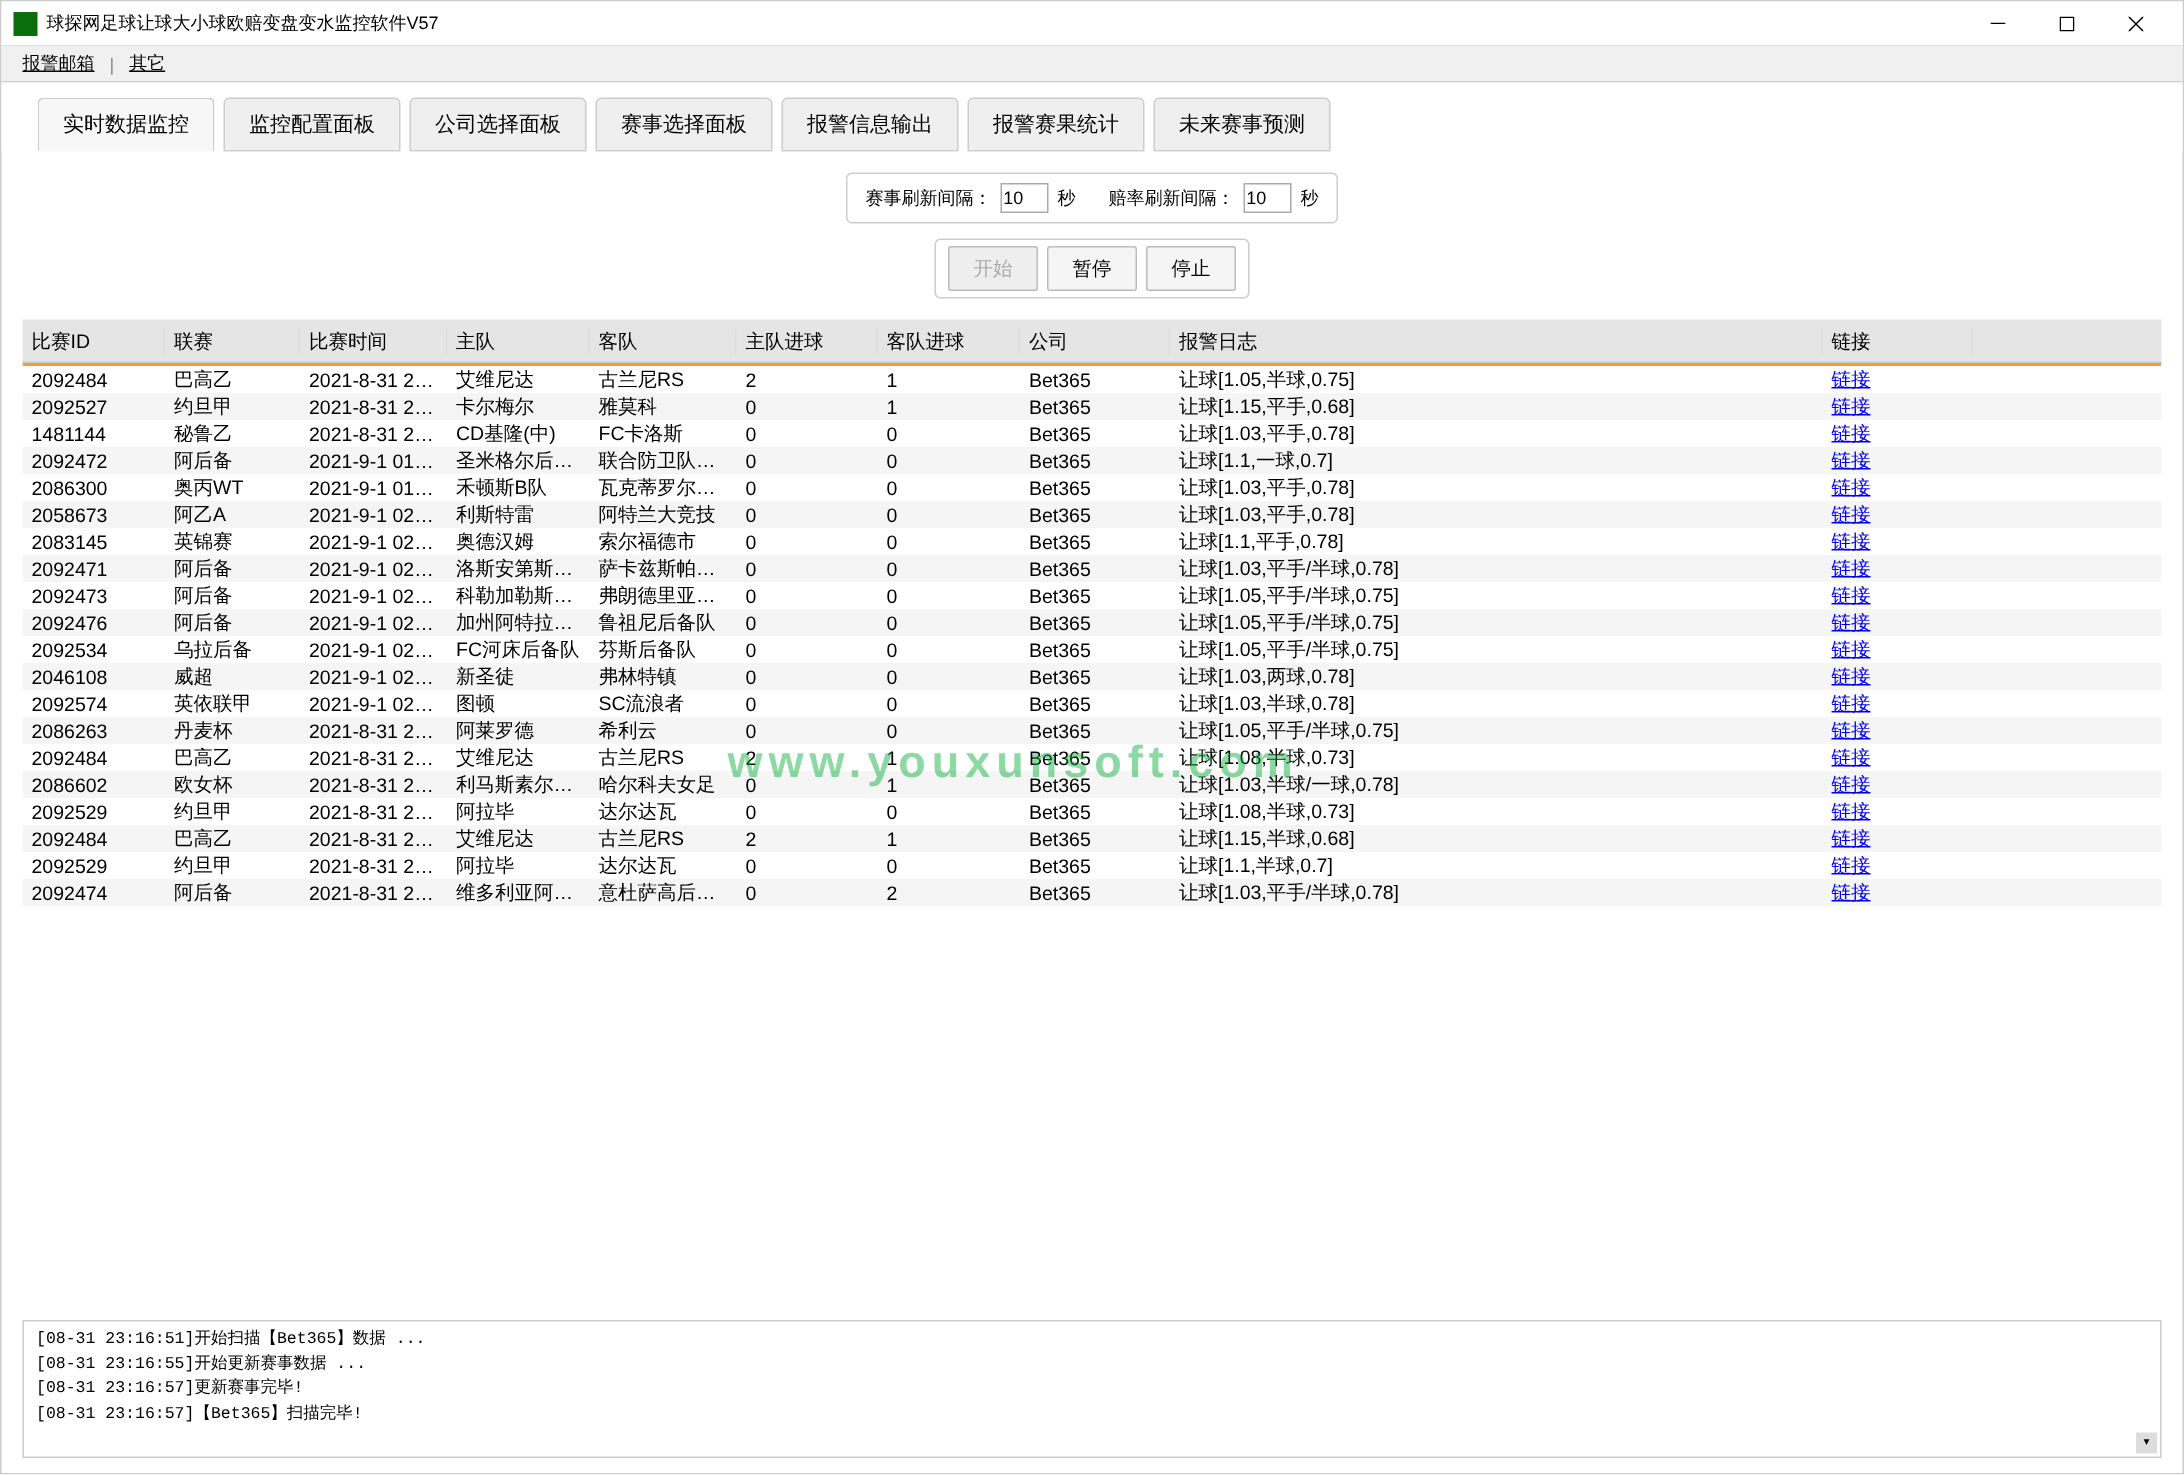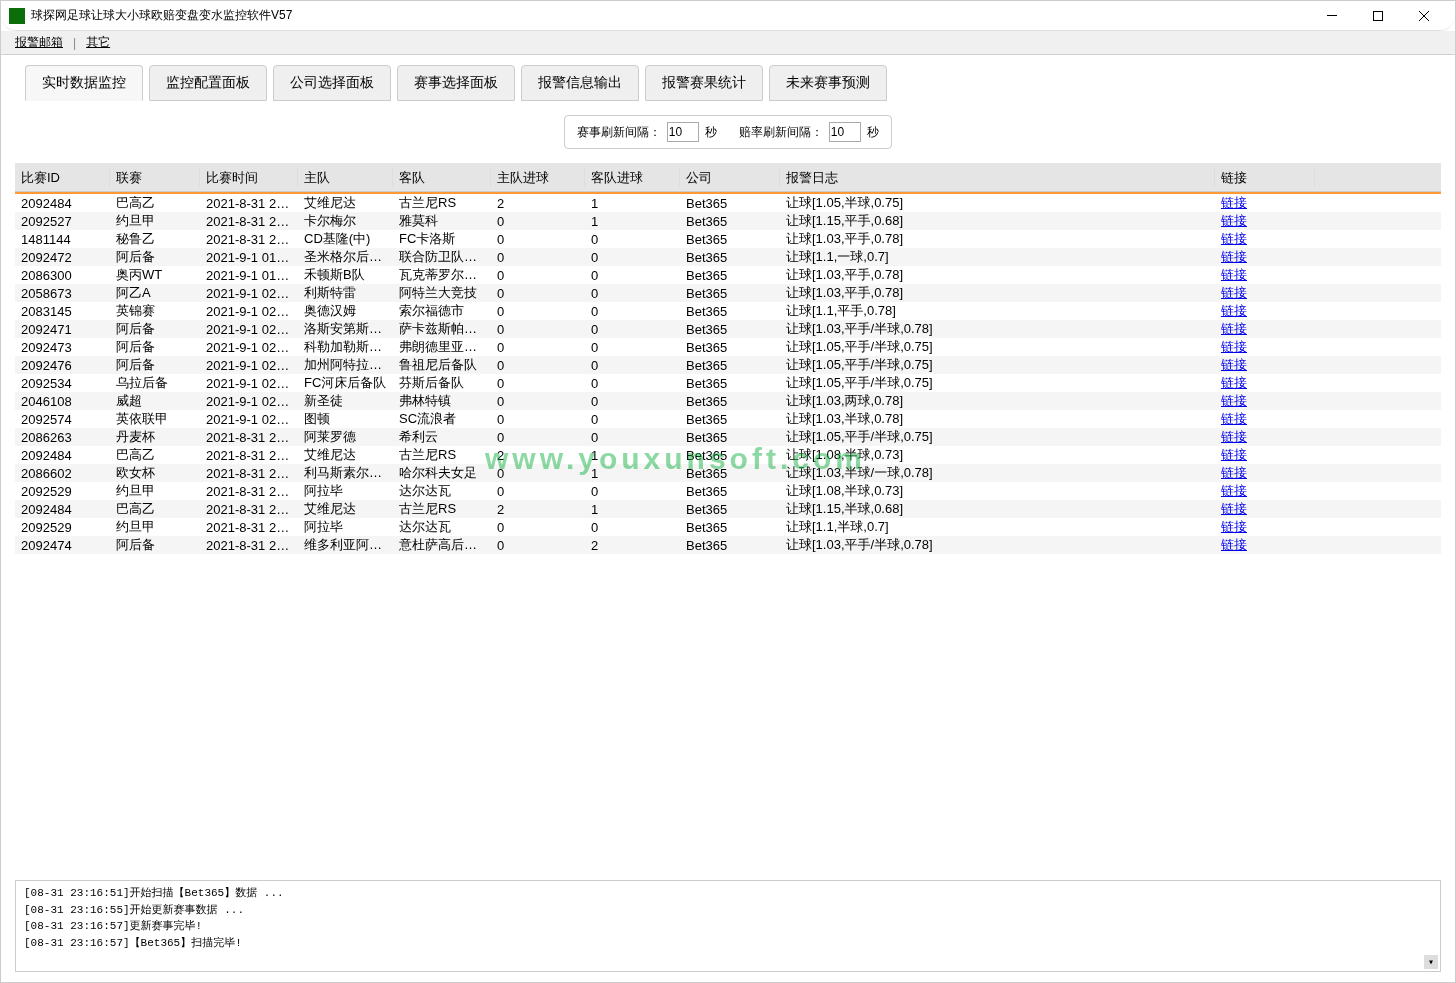--- a/index.html
+++ b/index.html
@@ -1,21 +1,21 @@
 <!DOCTYPE html>
 <html><head>
   <meta charset="utf-8">
   <style>
     * { margin: 0; padding: 0; box-sizing: border-box; }
     body { font-family: "Microsoft YaHei", Arial, sans-serif; font-size: 12px; background: #fff; color: #000; }
     
     .window { width: 1456px; height: 983px; display: flex; flex-direction: column; border: 1px solid #ccc; }
     
     
-    .titlebar { height: 30px; display: flex; align-items: center; justify-content: space-between; padding: 0 8px; background: #fff; border-bottom: 1px solid #e0e0e0; border-radius: 15px; }
+    .titlebar { height: 30px; display: flex; align-items: center; justify-content: space-between; padding: 0 8px; background: #fff; border-bottom: 1px solid #e0e0e0; }
     .titlebar-left { display: flex; align-items: center; gap: 6px; }
     .app-icon { width: 16px; height: 16px; background: #0a6e0a; display: inline-block; }
     .titlebar-title { font-size: 12px; }
     .window-controls { display: flex; gap: 0; }
     .win-btn { width: 46px; height: 30px; display: flex; align-items: center; justify-content: center; cursor: pointer; }
     
     
     .menubar { height: 24px; display: flex; align-items: center; padding: 0 8px; gap: 4px; background: #f0f0f0; border-bottom: 1px solid #d0d0d0; font-size: 12px; }
     .menu-item { padding: 2px 6px; cursor: pointer; text-decoration: underline; }
     .menu-divider { color: #888; }
@@ -118,20 +118,25 @@
 
     <div class="controls-bar">
       <div class="spinner-group">
         <span>赛事刷新间隔：</span>
         <input class="spinner" type="number" value="10" style="">
         <span>秒</span>
         <span style="width:10px"></span>
         <span>赔率刷新间隔：</span>
         <input class="spinner" type="number" value="10" style="">
         <span>秒</span>
+      </div>
+      <div class="action-group">
+        <button class="action-btn disabled">开始</button>
+        <button class="action-btn">暂停</button>
+        <button class="action-btn">停止</button>
       </div>
     </div>
 
     <div class="table-headers" id="thead">
         <div class="th c0">比赛ID</div>
         <div class="th c1">联赛</div>
         <div class="th c2">比赛时间</div>
         <div class="th c3">主队</div>
         <div class="th c4">客队</div>
         <div class="th c5">主队进球</div>

